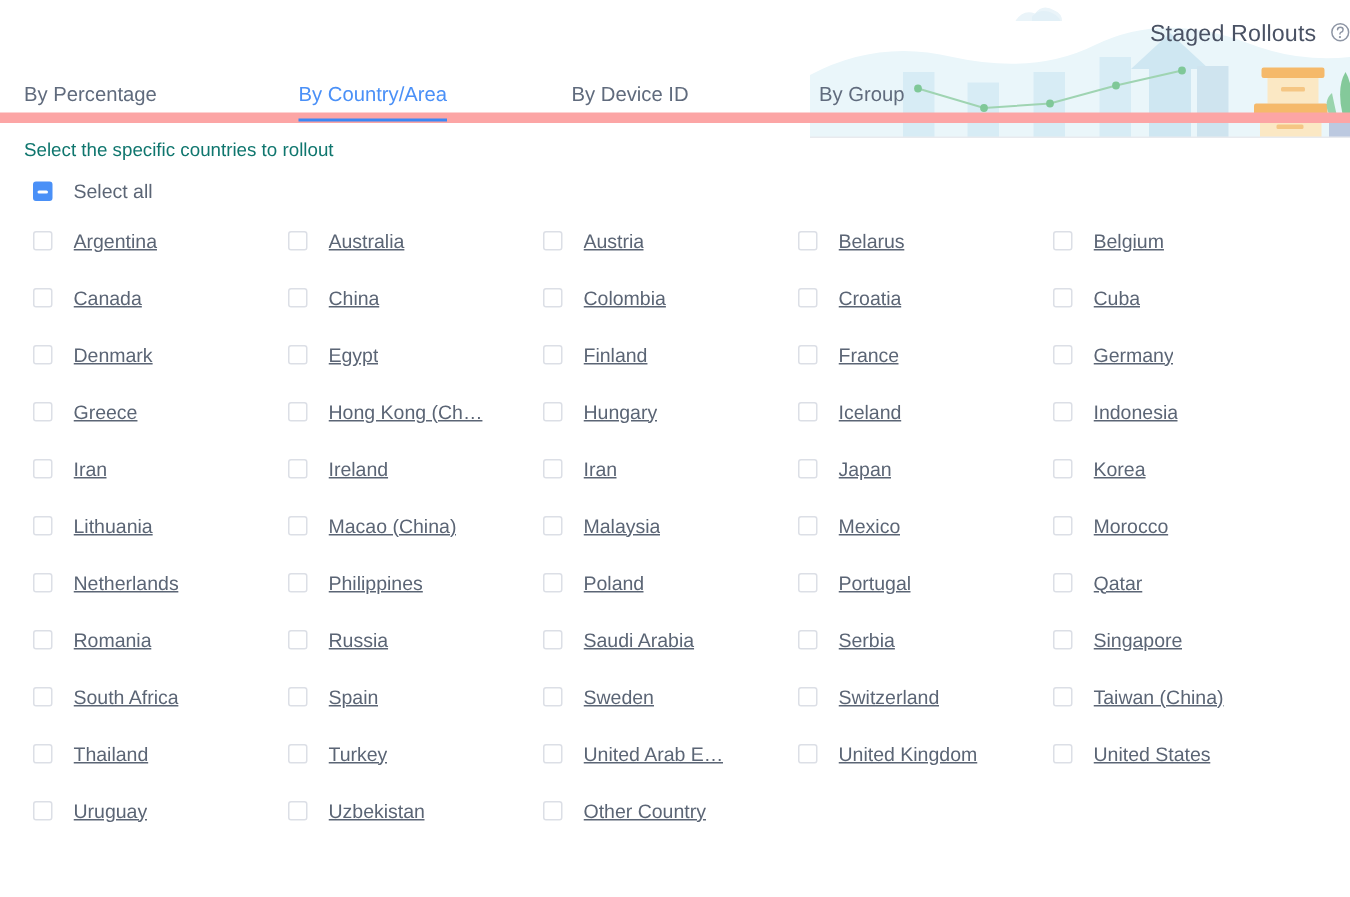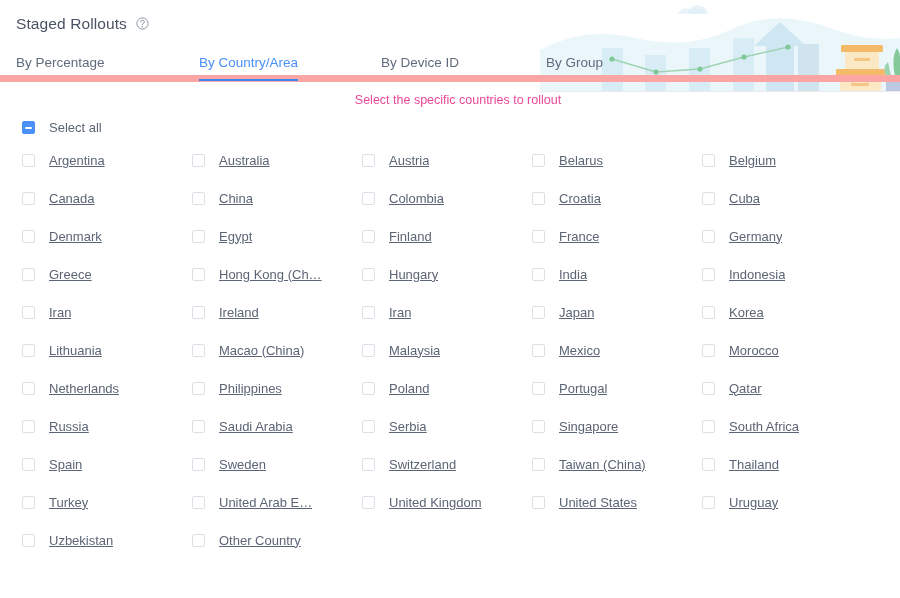--- a/index.html
+++ b/index.html
@@ -27,20 +27,21 @@
     z-index: 0;
   }
 
   
   .page-header {
     position: relative;
     z-index: 2;
     padding: 14px 0 0 16px;
     height: 34px;
     box-sizing: border-box;
+    text-align: right;
   }
   .page-title {
     font-size: 15.5px;
     color: #4a5264;
     letter-spacing: .1px;
     display: inline-block;
     vertical-align: middle;
   }
   .help-icon {
     display: inline-block;
@@ -84,25 +85,24 @@
   .tab-0 { left: 16px; }
   .tab-1 { left: 199px; }
   .tab-2 { left: 381px; }
   .tab-3 { left: 546px; }
 
   
   .subtitle {
     position: relative;
     z-index: 2;
     font-size: 12.5px;
-    color: #ec4899;
+    color: #0f766e;
     padding: 11px 0 0 16px;
     height: 21px;
     box-sizing: border-box;
-    text-align: center;
   }
 
   
   .select-all-row {
     position: relative;
     z-index: 2;
     padding: 14px 0 0 22px;
     height: 34px;
     box-sizing: border-box;
     display: flex;
@@ -308,21 +308,21 @@
     <div class="country-item">
       <span class="cbox"></span>
       <span class="country-label">Hong Kong (Ch…</span>
     </div>
     <div class="country-item">
       <span class="cbox"></span>
       <span class="country-label">Hungary</span>
     </div>
     <div class="country-item">
       <span class="cbox"></span>
-      <span class="country-label">India</span>
+      <span class="country-label">Iceland</span>
     </div>
     <div class="country-item">
       <span class="cbox"></span>
       <span class="country-label">Indonesia</span>
     </div>
     <div class="country-item">
       <span class="cbox"></span>
       <span class="country-label">Iran</span>
     </div>
     <div class="country-item">
@@ -376,20 +376,24 @@
     <div class="country-item">
       <span class="cbox"></span>
       <span class="country-label">Portugal</span>
     </div>
     <div class="country-item">
       <span class="cbox"></span>
       <span class="country-label">Qatar</span>
     </div>
     <div class="country-item">
       <span class="cbox"></span>
+      <span class="country-label">Romania</span>
+    </div>
+    <div class="country-item">
+      <span class="cbox"></span>
       <span class="country-label">Russia</span>
     </div>
     <div class="country-item">
       <span class="cbox"></span>
       <span class="country-label">Saudi Arabia</span>
     </div>
     <div class="country-item">
       <span class="cbox"></span>
       <span class="country-label">Serbia</span>
     </div>

